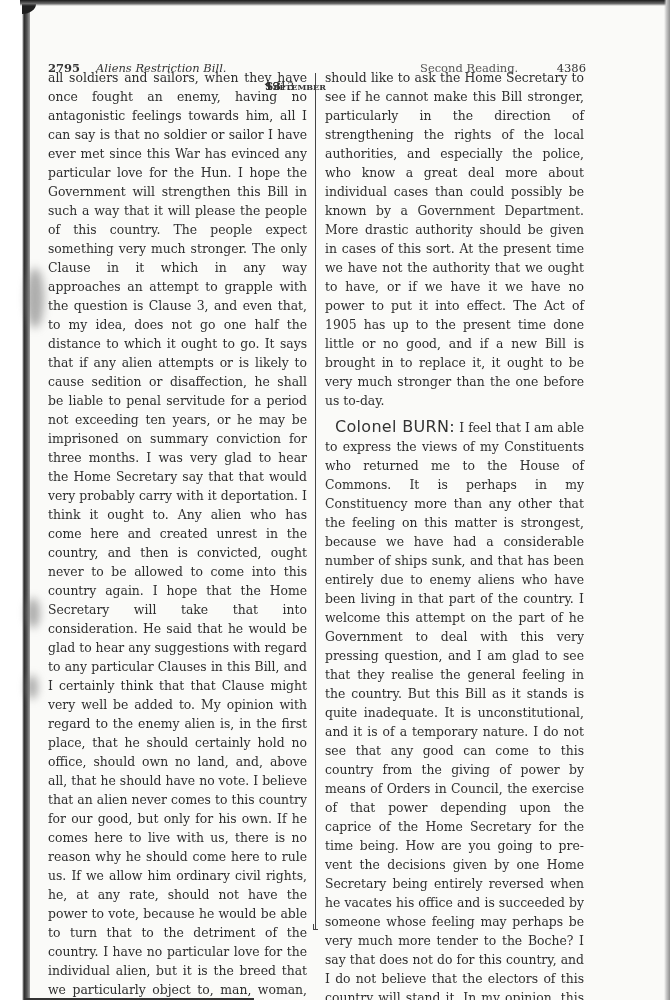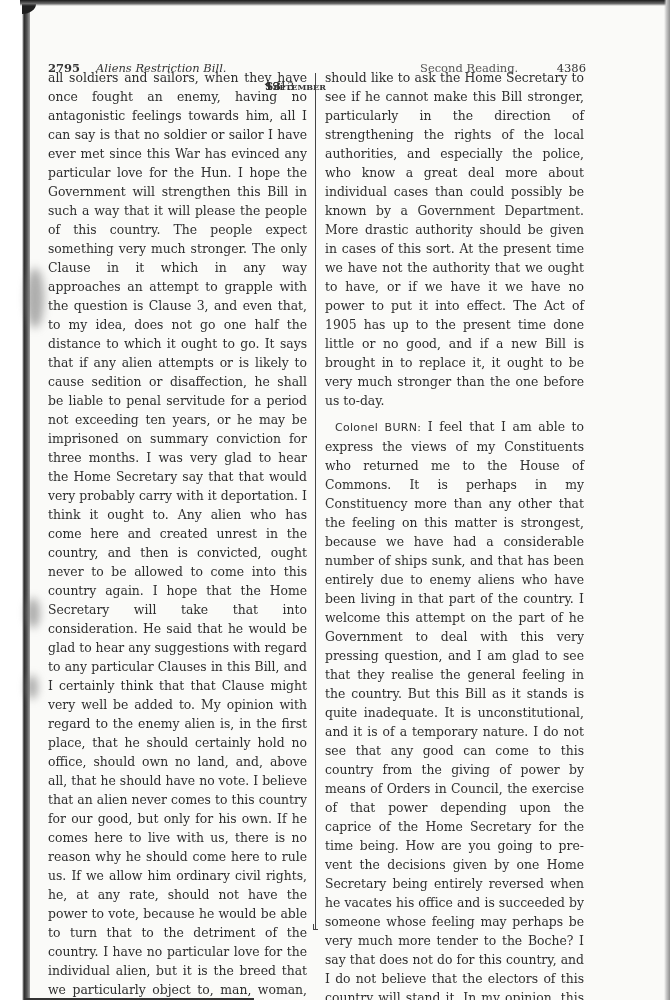--- a/index.html
+++ b/index.html
@@ -37,21 +37,21 @@
   .column {
     position: absolute; top: 68px; width: 259px;
     font-size: 12.4px; line-height: 19px;
     text-align: justify; hyphens: manual;
     color: #2e2e2e;
   }
   .col-left { left: 48px; }
   .col-right { left: 325px; }
   .column p { margin: 0; }
   .column .para-indent { text-indent: 10px; margin-top: 7px; }
-  .speaker { font-family: "DejaVu Sans", "Liberation Sans", sans-serif; font-size: 11px; letter-spacing: 0.3px; color: #333; }
+  .speaker { font-family: "DejaVu Sans", "Liberation Sans", sans-serif; font-size: 16px; letter-spacing: 0.3px; color: #333; }
   .col-rule { position: absolute; left: 315px; top: 73px; width: 1.2px; height: 857px; background: #444; }
   .col-rule-foot { position: absolute; left: 313px; top: 924px; width: 4px; height: 5px; border-left: 1.2px solid #444; border-bottom: 1.2px solid #444; }
 </style>
 </head>
 <body>
 
 <div class="outer-dark"></div>
 <div class="left-edge"></div>
 <div class="left-corner"></div>
 <div class="top-edge"></div>

